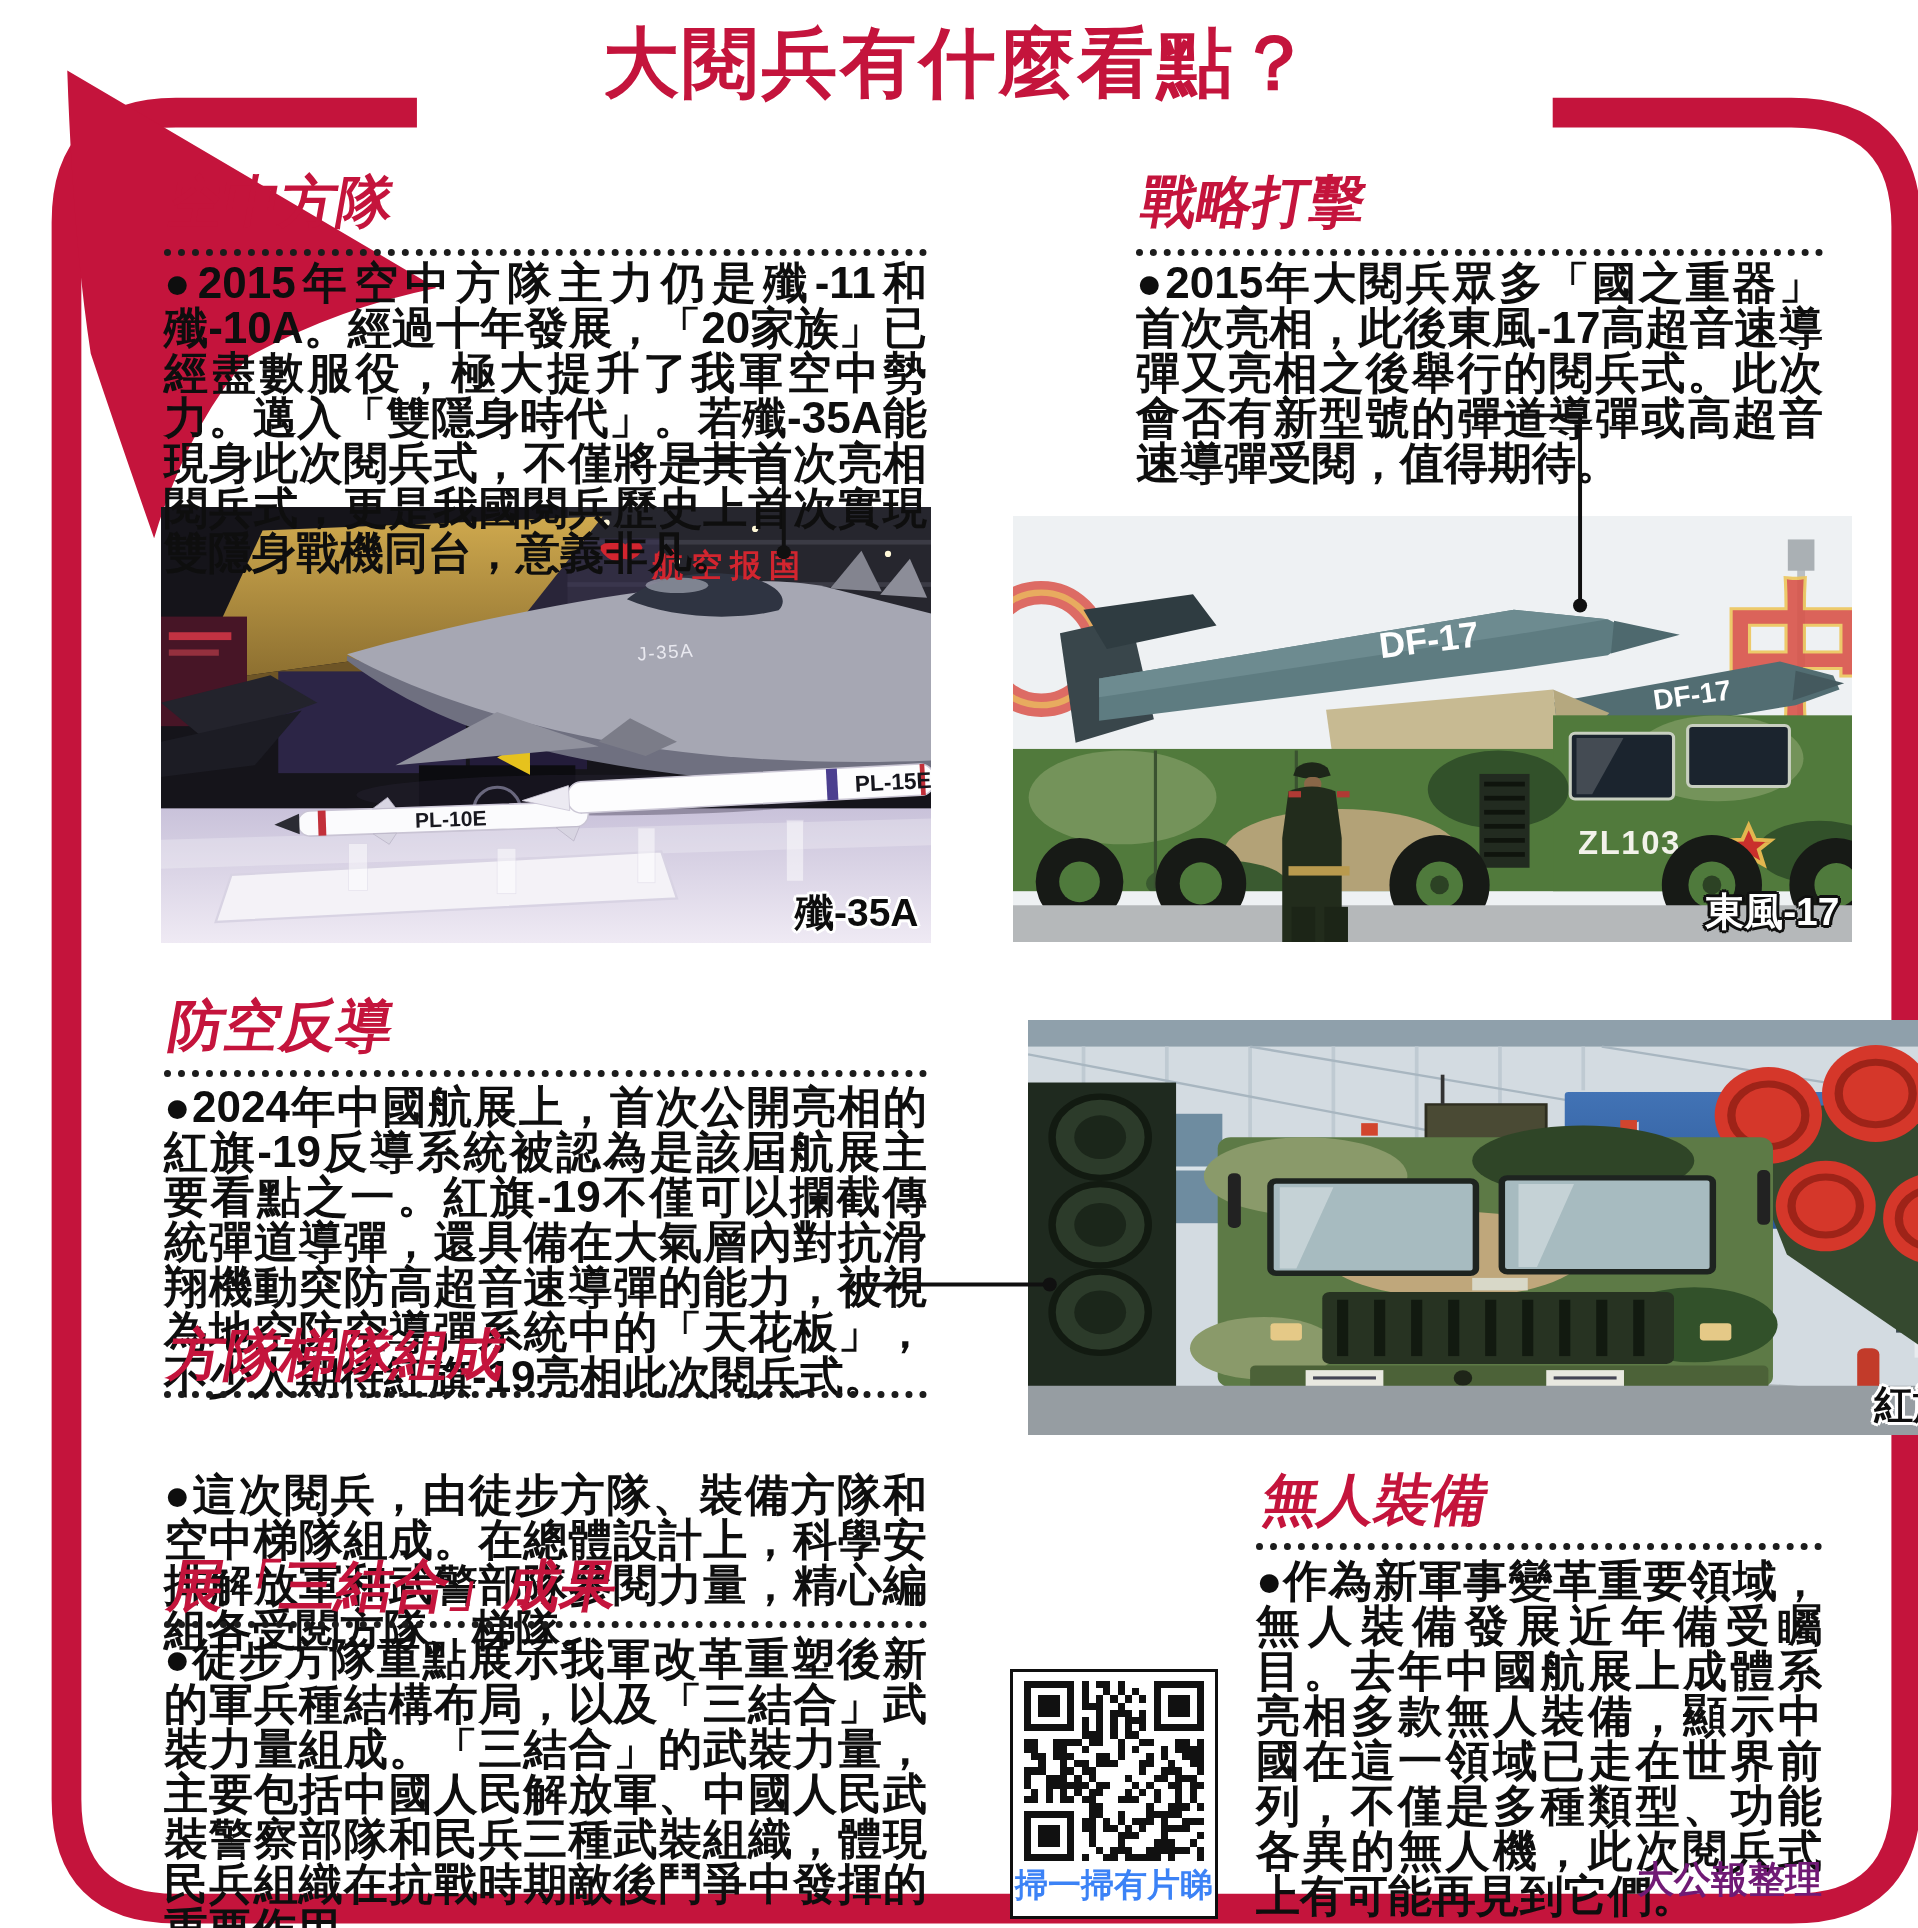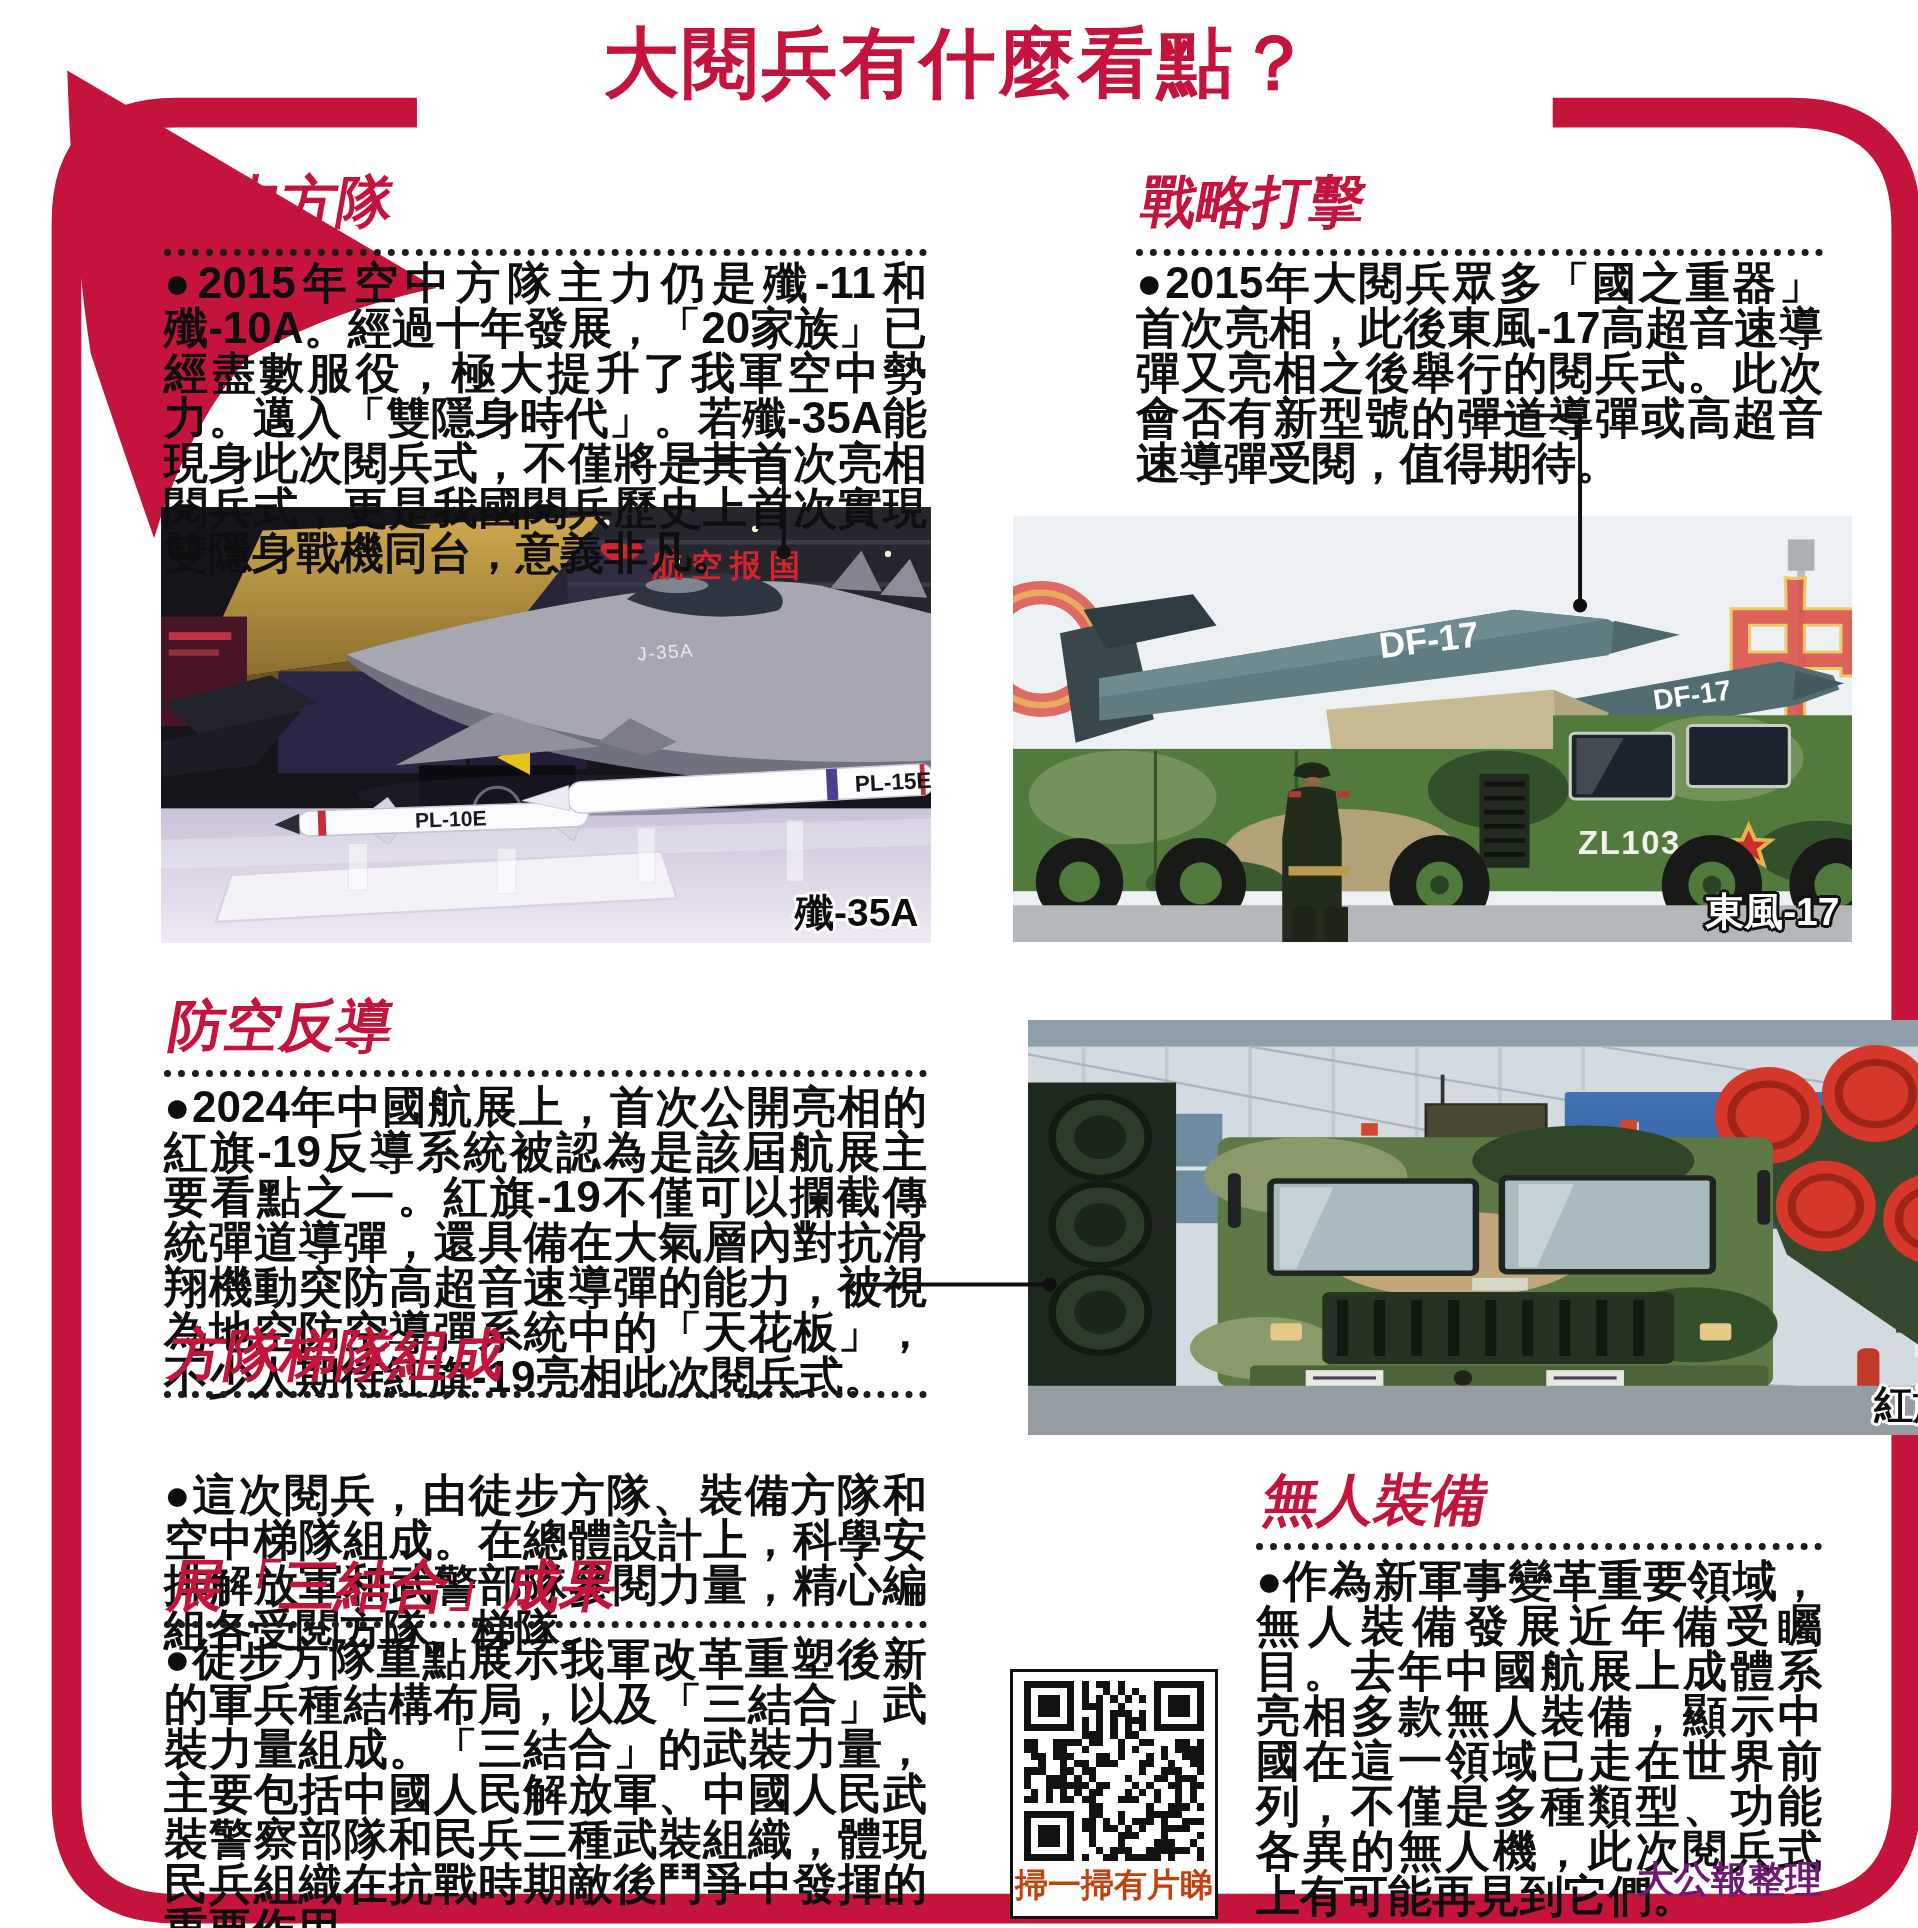--- a/index.html
+++ b/index.html
@@ -20,21 +20,21 @@
   .photo{position:absolute;z-index:2;overflow:hidden;background:#191920;}
   .photo svg{position:absolute;left:0;top:0;width:100%;height:100%;display:block;}
   .cap{position:absolute;right:12.5px;bottom:11px;font-size:39px;font-weight:700;line-height:1;z-index:4;}
   .cap-dark{color:#0c0c0c;text-shadow:-2.3px -2.3px 0 #fff,2.3px -2.3px 0 #fff,-2.3px 2.3px 0 #fff,2.3px 2.3px 0 #fff,
             0 -3.1px 0 #fff,0 3.1px 0 #fff,-3.1px 0 0 #fff,3.1px 0 0 #fff;}
   .cap-light{color:#fff;text-shadow:-2.3px -2.3px 0 #101010,2.3px -2.3px 0 #101010,-2.3px 2.3px 0 #101010,2.3px 2.3px 0 #101010,
             0 -3.1px 0 #101010,0 3.1px 0 #101010,-3.1px 0 0 #101010,3.1px 0 0 #101010;margin-top:40px;}
   #qr-box{position:absolute;left:1010px;top:1669px;width:208px;height:250px;border:3.9px solid #0f0f0f;
           background:#fff;box-sizing:border-box;z-index:5;}
   #qr-svg{position:absolute;left:50%;top:9.4px;transform:translateX(-50%);shape-rendering:crispEdges;}
-  #qr-caption{position:absolute;left:0;right:0;bottom:7.8px;text-align:center;font-size:33px;font-weight:600;color:#c2410c;}
+  #qr-caption{position:absolute;left:0;right:0;bottom:7.8px;text-align:center;font-size:33px;font-weight:600;color:#3b82f6;}
   #credit{position:absolute;left:1256px;top:1855px;width:566px;z-index:3;text-align:right;
           font-size:37px;font-weight:700;color:#701a75;}
 </style>
 </head>
 <body>
 
 <div id="page">
 
   <svg id="frame" width="1918" height="1929" viewBox="0 0 2452 2466">
     <path class="accent-stroke" d="M533,144 H225 Q85,144 85,284 V2300 Q85,2440 225,2440 H2290 Q2437,2440 2437,2293 V290 Q2437,144 2290,144 H1985" fill="none" stroke-width="38"></path>

